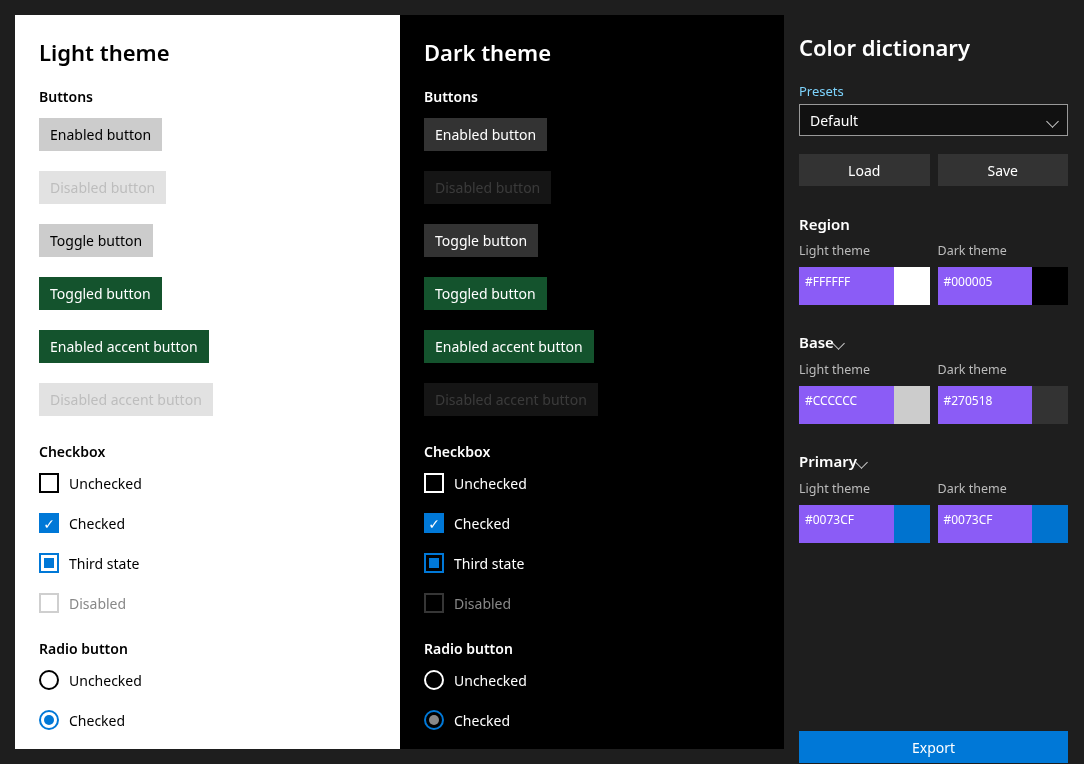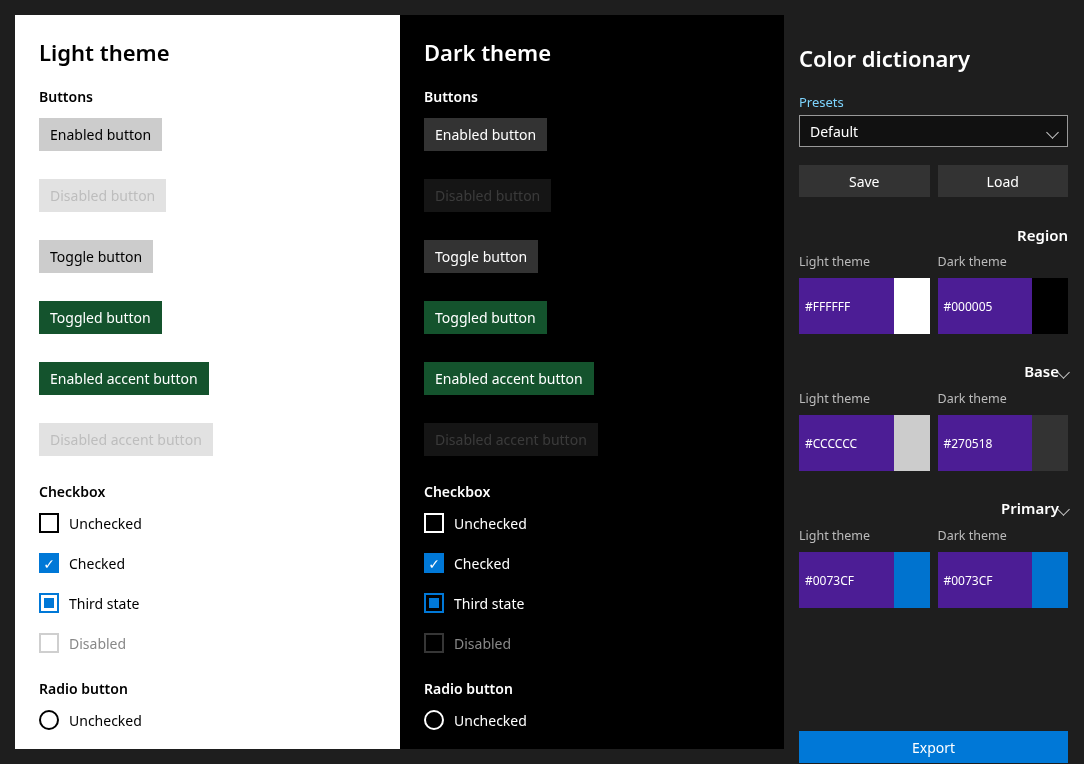--- a/index.html
+++ b/index.html
@@ -2,28 +2,28 @@
 <html><head>
 <meta charset="utf-8">
 <style>
   * { box-sizing: border-box; margin: 0; padding: 0; font-family: "Segoe UI", system-ui, sans-serif; }
   html, body { width: 1084px; height: 764px; background: #1e1e1e; overflow: hidden; }
 
   .root { display: flex; width: 100%; height: 100%; }
   .panel { padding: 22px 24px; overflow: hidden; }
   .panel-light { width: 385px; background: #ffffff; color: #000; margin: 15px 0 15px 15px; }
   .panel-dark  { width: 384px; background: #000000; color: #fff; margin: 15px 7px 15px 0; }
-  .panel-side  { flex: 1; background: #1e1e1e; color: #fff; padding-top: 43px; padding-left: 8px; padding-right: 16px; position: relative; }
+  .panel-side  { flex: 1; background: #1e1e1e; color: #fff; padding-top: 32px; padding-left: 8px; padding-right: 16px; position: relative; }
 
   h1 { font-size: 22px; font-weight: 600; margin-bottom: 20px; }
   h2 { font-size: 14px; font-weight: 600; margin-bottom: 12px; }
   .section { margin-bottom: 26px; }
 
   
-  .btn-col { display: flex; flex-direction: column; align-items: flex-start; gap: 28px; }
+  .btn-col { display: flex; flex-direction: column; align-items: flex-start; gap: 20px; }
   .btn { font-size: 14px; padding: 6px 10px; border: 1px solid transparent; background: #cccccc; color: #000; cursor: pointer; }
   .panel-dark .btn { background: #333333; color: #fff; }
   .btn.accent { background: #14532d; color: #fff; }
   .btn.disabled { opacity: .55; cursor: default; color: #777; }
   .panel-dark .btn.disabled { background: #272727; color: #6b6b6b; }
   .panel-light .btn.disabled { background: #cccccc; color: #888; }
   .btn.accent.disabled { background: #cccccc; color: #888; }
 
   
   .cb-row { display: flex; align-items: center; gap: 10px; margin-bottom: 20px; font-size: 14px; }
@@ -48,26 +48,26 @@
 
   
   .side-label { font-size: 13px; color: #7dd3fc; margin-bottom: 4px; }
   .dropdown { width: 100%; height: 32px; border: 1px solid #999; background: #111; color: #fff; display: flex; align-items: center; justify-content: space-between; padding: 0 10px; font-size: 14px; margin-bottom: 18px; }
   .chevron::before { content: ""; display: inline-block; width: 8px; height: 8px; border-right: 1.5px solid #ccc; border-bottom: 1.5px solid #ccc; transform: rotate(45deg); margin-top: -3px; }
 
   .btn-row { display: flex; gap: 8px; margin-bottom: 28px; }
   .side-btn { flex: 1; height: 32px; background: #333; color: #fff; border: none; font-size: 14px; cursor: pointer; }
   .export-btn { position: absolute; left: 8px; right: 16px; bottom: 1px; height: 32px; background: #0078d7; color: #fff; border: none; font-size: 14px; }
 
-  .group-head { display: flex; justify-content: flex-end; align-items: center; margin-bottom: 8px; }
+  .group-head { display: flex; justify-content: flex-start; align-items: center; margin-bottom: 8px; }
   .group-head h3 { font-size: 15px; font-weight: 600; }
   .swatch-row { display: flex; gap: 8px; margin-bottom: 26px; }
   .swatch-col { flex: 1; }
   .swatch-lbl { font-size: 12.5px; color: #bbb; margin-bottom: 8px; }
-  .swatch { height: 56px; background: #4c1d95; display: flex; align-items: center; position: relative; }
+  .swatch { height: 38px; background: #8b5cf6; display: flex; align-items: flex-start; position: relative; }
   .swatch .txt { font-size: 12px; color: #fff; padding: 6px; }
   .swatch .chip { position: absolute; right: 0; top: 0; bottom: 0; width: 36px; }
 </style>
 </head>
 <body>
 
 <div class="root">
 
   <div class="panel panel-light">
     <h1>Light theme</h1>
@@ -172,22 +172,22 @@
   <div class="panel panel-side">
     <h1>Color dictionary</h1>
 
     <div class="side-label">Presets</div>
     <div class="dropdown">
       <span>Default</span>
       <span class="chevron"></span>
     </div>
 
     <div class="btn-row">
+      <button class="side-btn">Load</button>
       <button class="side-btn">Save</button>
-      <button class="side-btn">Load</button>
     </div>
 
     <div class="group-head">
       <h3>Region</h3>
     </div>
     <div class="swatch-row">
       <div class="swatch-col">
         <div class="swatch-lbl">Light theme</div>
         <div class="swatch">
             <span class="txt">#FFFFFF</span>

